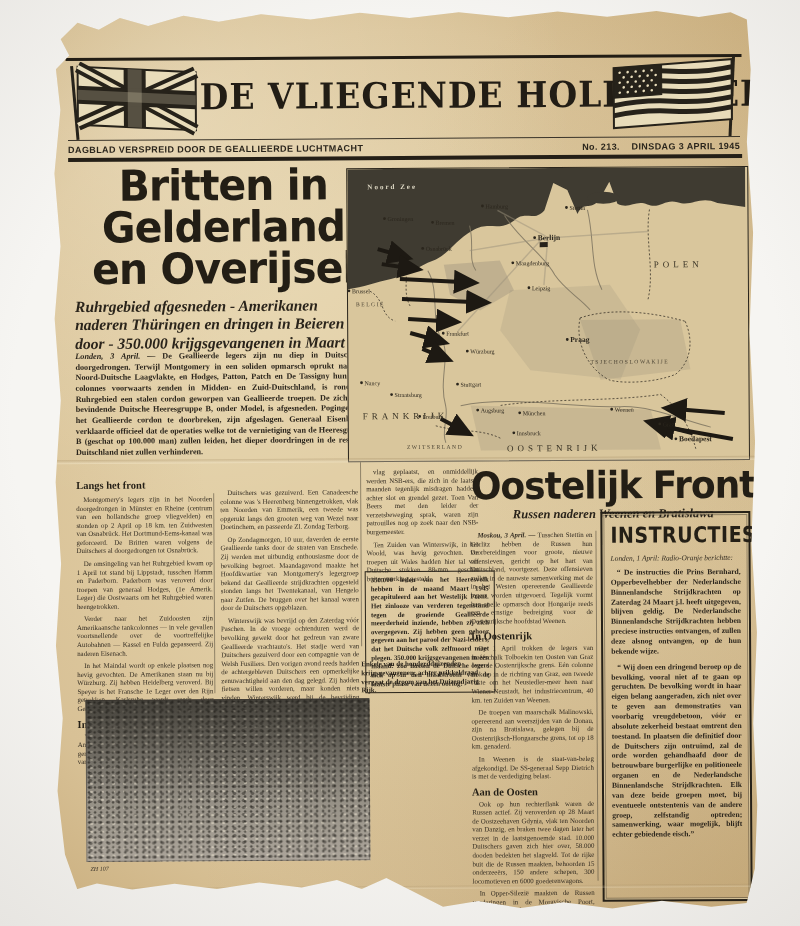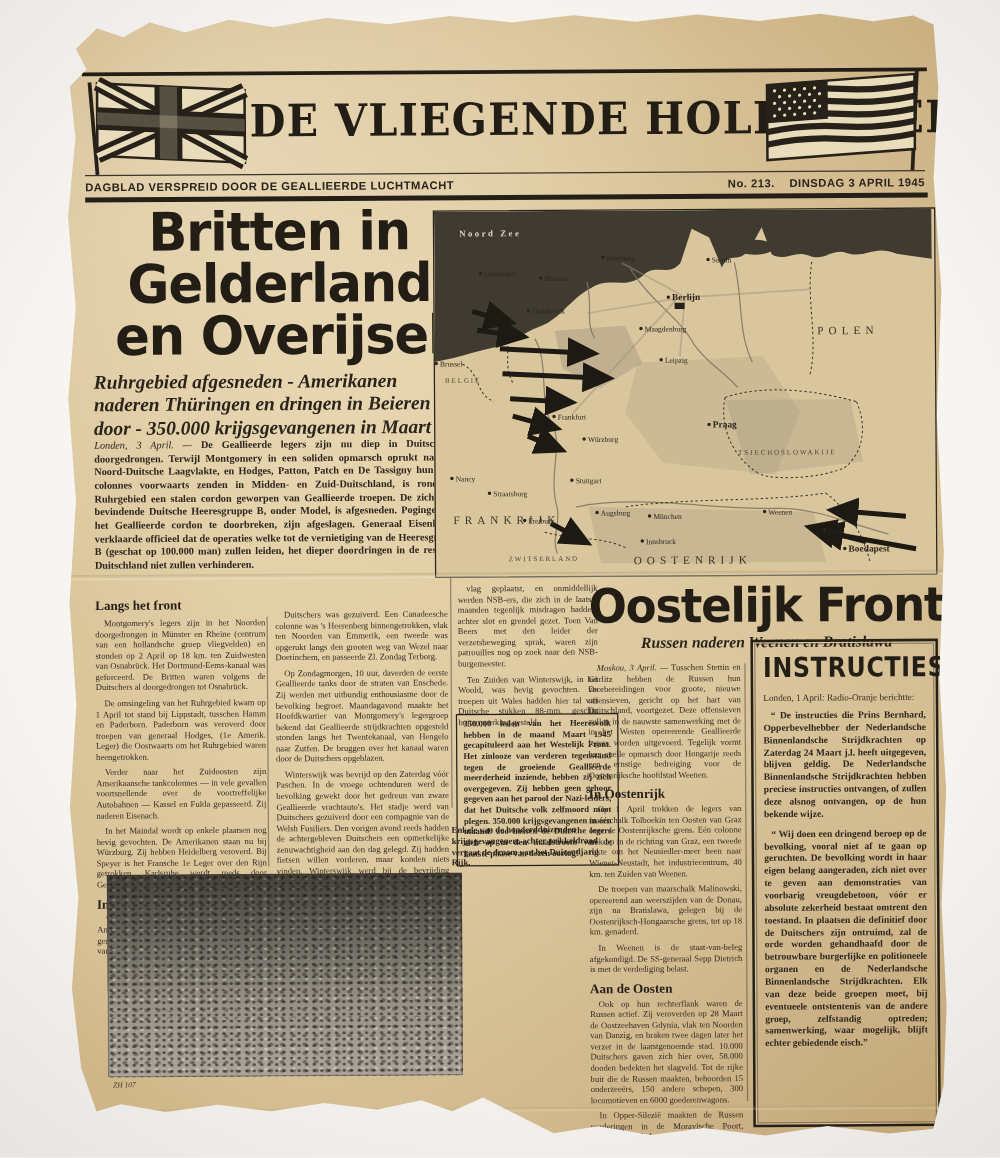--- a/index.html
+++ b/index.html
@@ -28,21 +28,21 @@
     font-size:9px;letter-spacing:.4px;color:#2a251c;display:flex;justify-content:space-between;}
   .thickrule{position:absolute;left:18px;top:148px;width:674px;height:4px;background:#241f17;}
   
   .headline{position:absolute;left:28px;top:158px;width:290px;text-align:center;
     font-family:"DejaVu Sans",sans-serif;font-weight:bold;font-size:41px;line-height:.98;
     letter-spacing:-1px;color:#231e15;transform:scaleY(1.04);}
   .subhead{position:absolute;left:24px;top:288px;width:296px;text-align:left;
     font-style:italic;font-weight:bold;font-size:15.5px;line-height:1.18;color:#2a241b;}
   .lead{position:absolute;left:24px;top:342px;width:292px;font-size:8.2px;font-weight:bold;
     line-height:1.3;text-align:justify;color:#2b251c;}
-  .dl{font-style:italic;font-weight:normal;}
+  .dl{font-style:italic;font-weight:bold;}
   .sechead{font-family:"Liberation Serif",serif;font-weight:bold;font-size:10.5px;margin:4px 0 2px 0;color:#241f16;}
   .l1{position:absolute;left:24px;top:466px;width:292px;}
   .col{position:absolute;font-size:6.9px;line-height:1.24;text-align:justify;color:#312a20;}
   .col p{margin:0 0 4px 0;text-indent:7px;}
   .c1{left:24px;top:486px;width:136px;}
   .c2{left:168px;top:480px;width:138px;}
   .c3{left:314px;top:460px;width:112px;}
   .vr{position:absolute;width:1px;background:#4d4536;opacity:.55;}
   
   .map{position:absolute;left:296px;top:160px;width:400px;height:292px;
@@ -74,21 +74,21 @@
     color:#231e15;transform:scaleY(1.05);white-space:nowrap;}
   .east-s{position:absolute;left:418px;top:500px;width:286px;text-align:center;
     font-style:italic;font-weight:bold;font-size:12.5px;color:#2a241b;}
   .c4{left:418px;top:524px;width:122px;}
   
   .instr{position:absolute;left:548px;top:505px;width:150px;height:390px;
     border:2px solid #262118;box-shadow:0 0 0 1px #d9c69c inset, 0 0 0 2px rgba(38,33,24,.4) inset;
     padding:6px 8px;box-sizing:border-box;}
   .instr h3{margin:4px 0 8px 0;text-align:center;font-family:"DejaVu Sans",sans-serif;
     font-weight:bold;font-size:19px;letter-spacing:.5px;color:#241f16;transform:scaleY(1.15);}
-  .instr .dtl{font-size:7.4px;color:#322b20;margin-bottom:5px;}
+  .instr .dtl{font-size:7.4px;font-style:italic;color:#322b20;margin-bottom:5px;}
   .instr p{margin:0 0 6px 0;font-size:7.6px;font-weight:bold;line-height:1.3;
     text-align:justify;color:#2b251c;text-indent:6px;}
   .crease{position:absolute;left:0;top:450px;width:100%;height:4px;
     background:linear-gradient(180deg, rgba(120,92,50,.22), rgba(255,246,222,.38));}
   .crease2{position:absolute;left:0;top:878px;width:100%;height:3px;
     background:linear-gradient(180deg, rgba(120,92,50,.15), rgba(255,246,222,.25));}
 </style>
 </head>
 <body>
 

